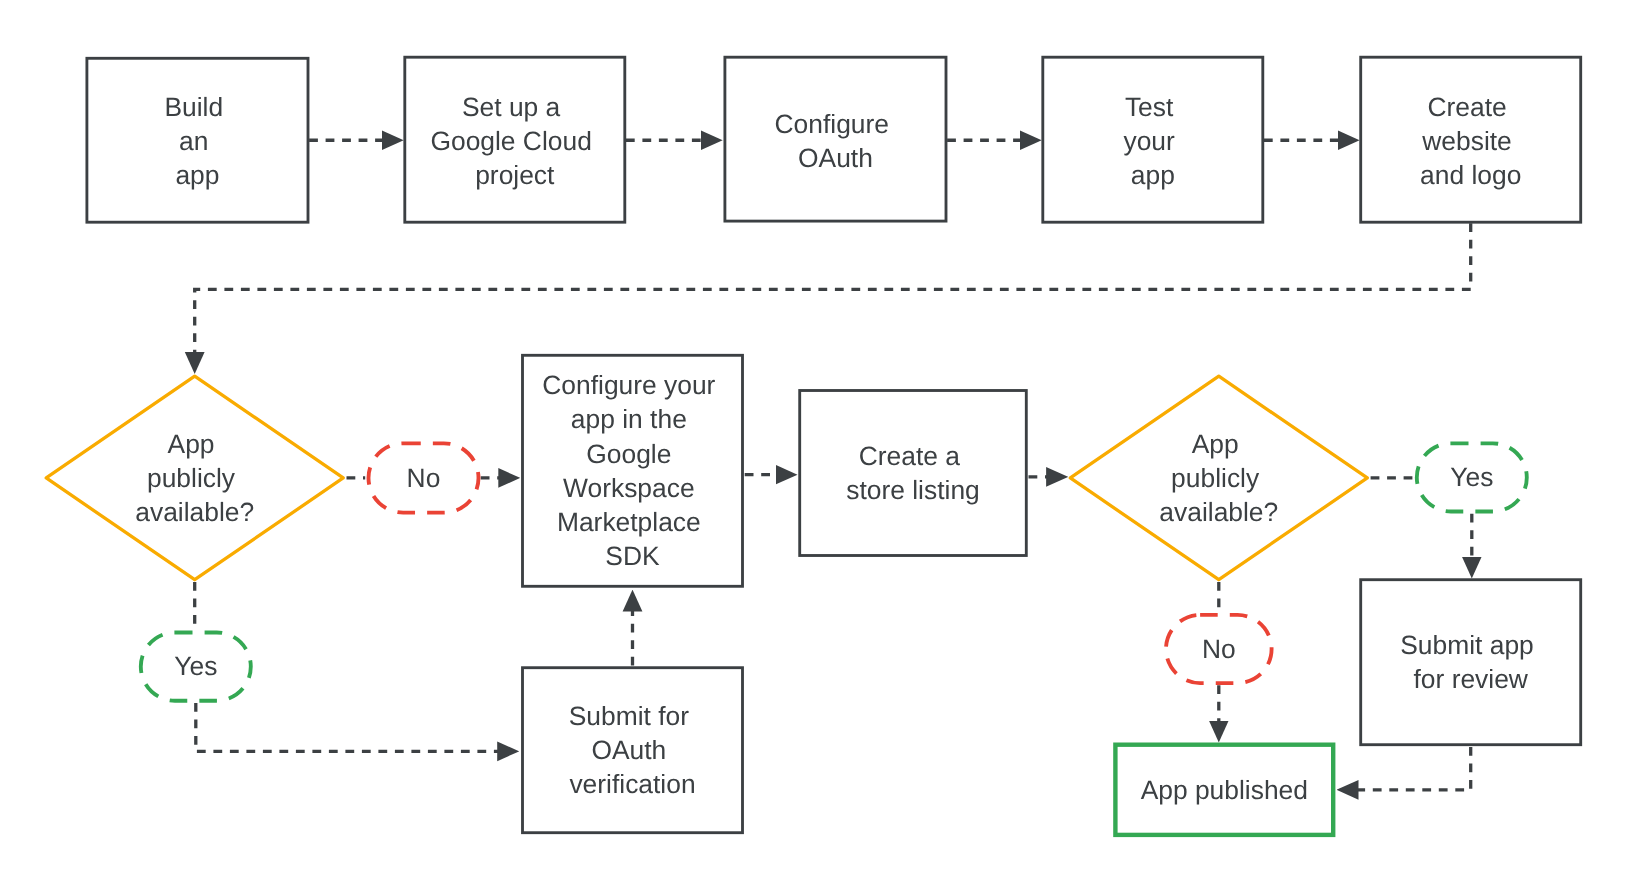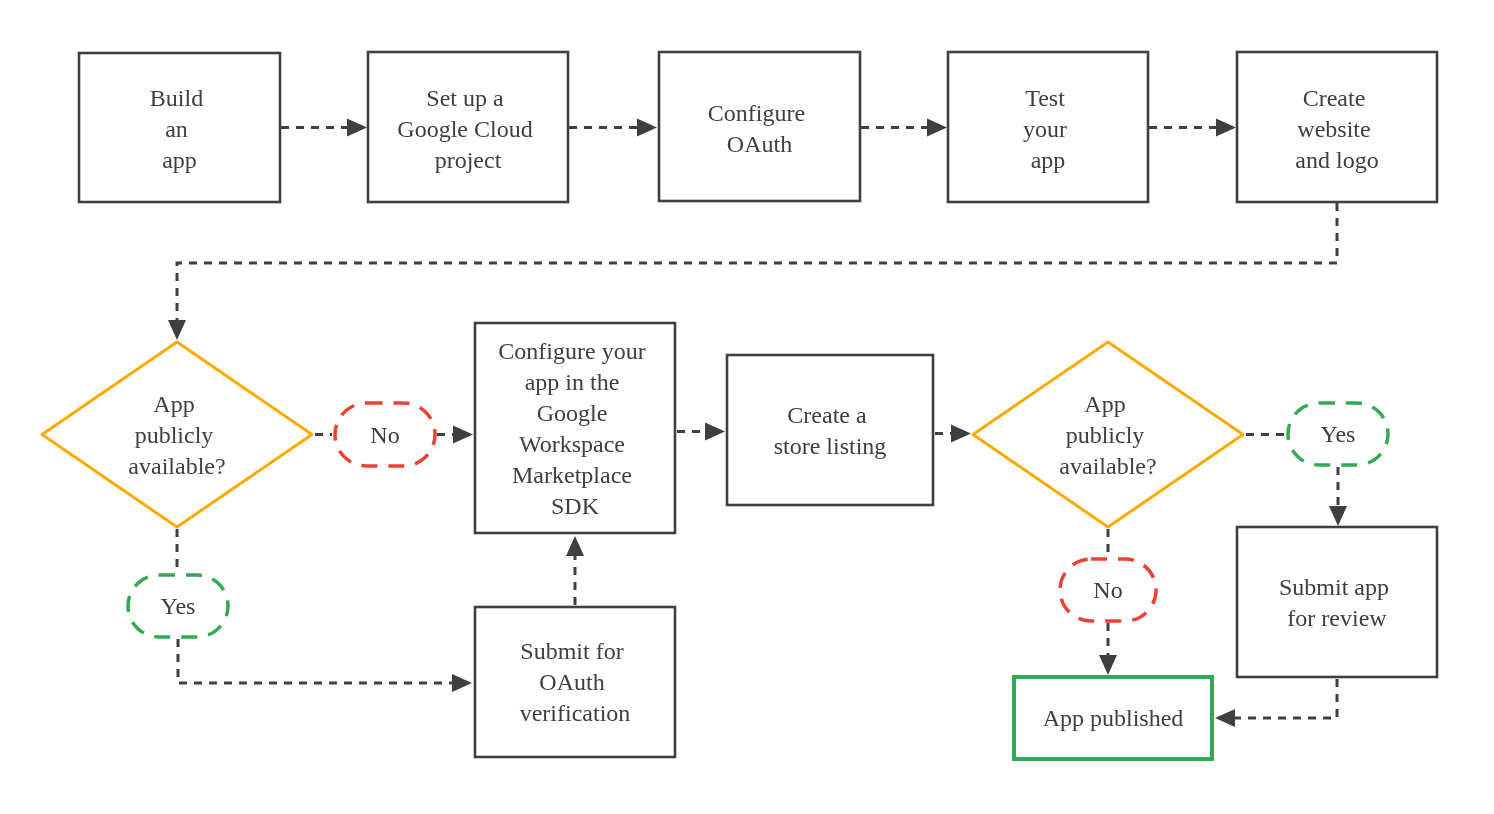--- a/index.html
+++ b/index.html
@@ -6,21 +6,21 @@
     --c-text:#3C4043;
     --c-outline:#3C4043;
     --c-yellow:#F9AB00;
     --c-red:#EA4335;
     --c-green:#34A853;
     --c-bg:#FFFFFF;
   }
   html,body{margin:0;padding:0;background:var(--c-bg);}
   .stage{
     width:1494px;height:814px;background:var(--c-bg);
-    font-family:Liberation Serif, serif;
+    font-family:Liberation Sans, sans-serif;
     position:relative;overflow:hidden;
   }
   svg{display:block;}
   .box{fill:#fff;stroke:var(--c-outline);stroke-width:2.6;}
   .box-green{fill:#fff;stroke:var(--c-green);stroke-width:4;}
   .diamond{fill:#fff;stroke:var(--c-yellow);stroke-width:3;stroke-linejoin:round;}
   .pill{fill:#fff;stroke-width:3.5;stroke-dasharray:16 11;}
   .pill-red{stroke:var(--c-red);}
   .pill-green{stroke:var(--c-green);}
   .edge{fill:none;stroke:var(--c-outline);stroke-width:3;stroke-dasharray:8 7;}

